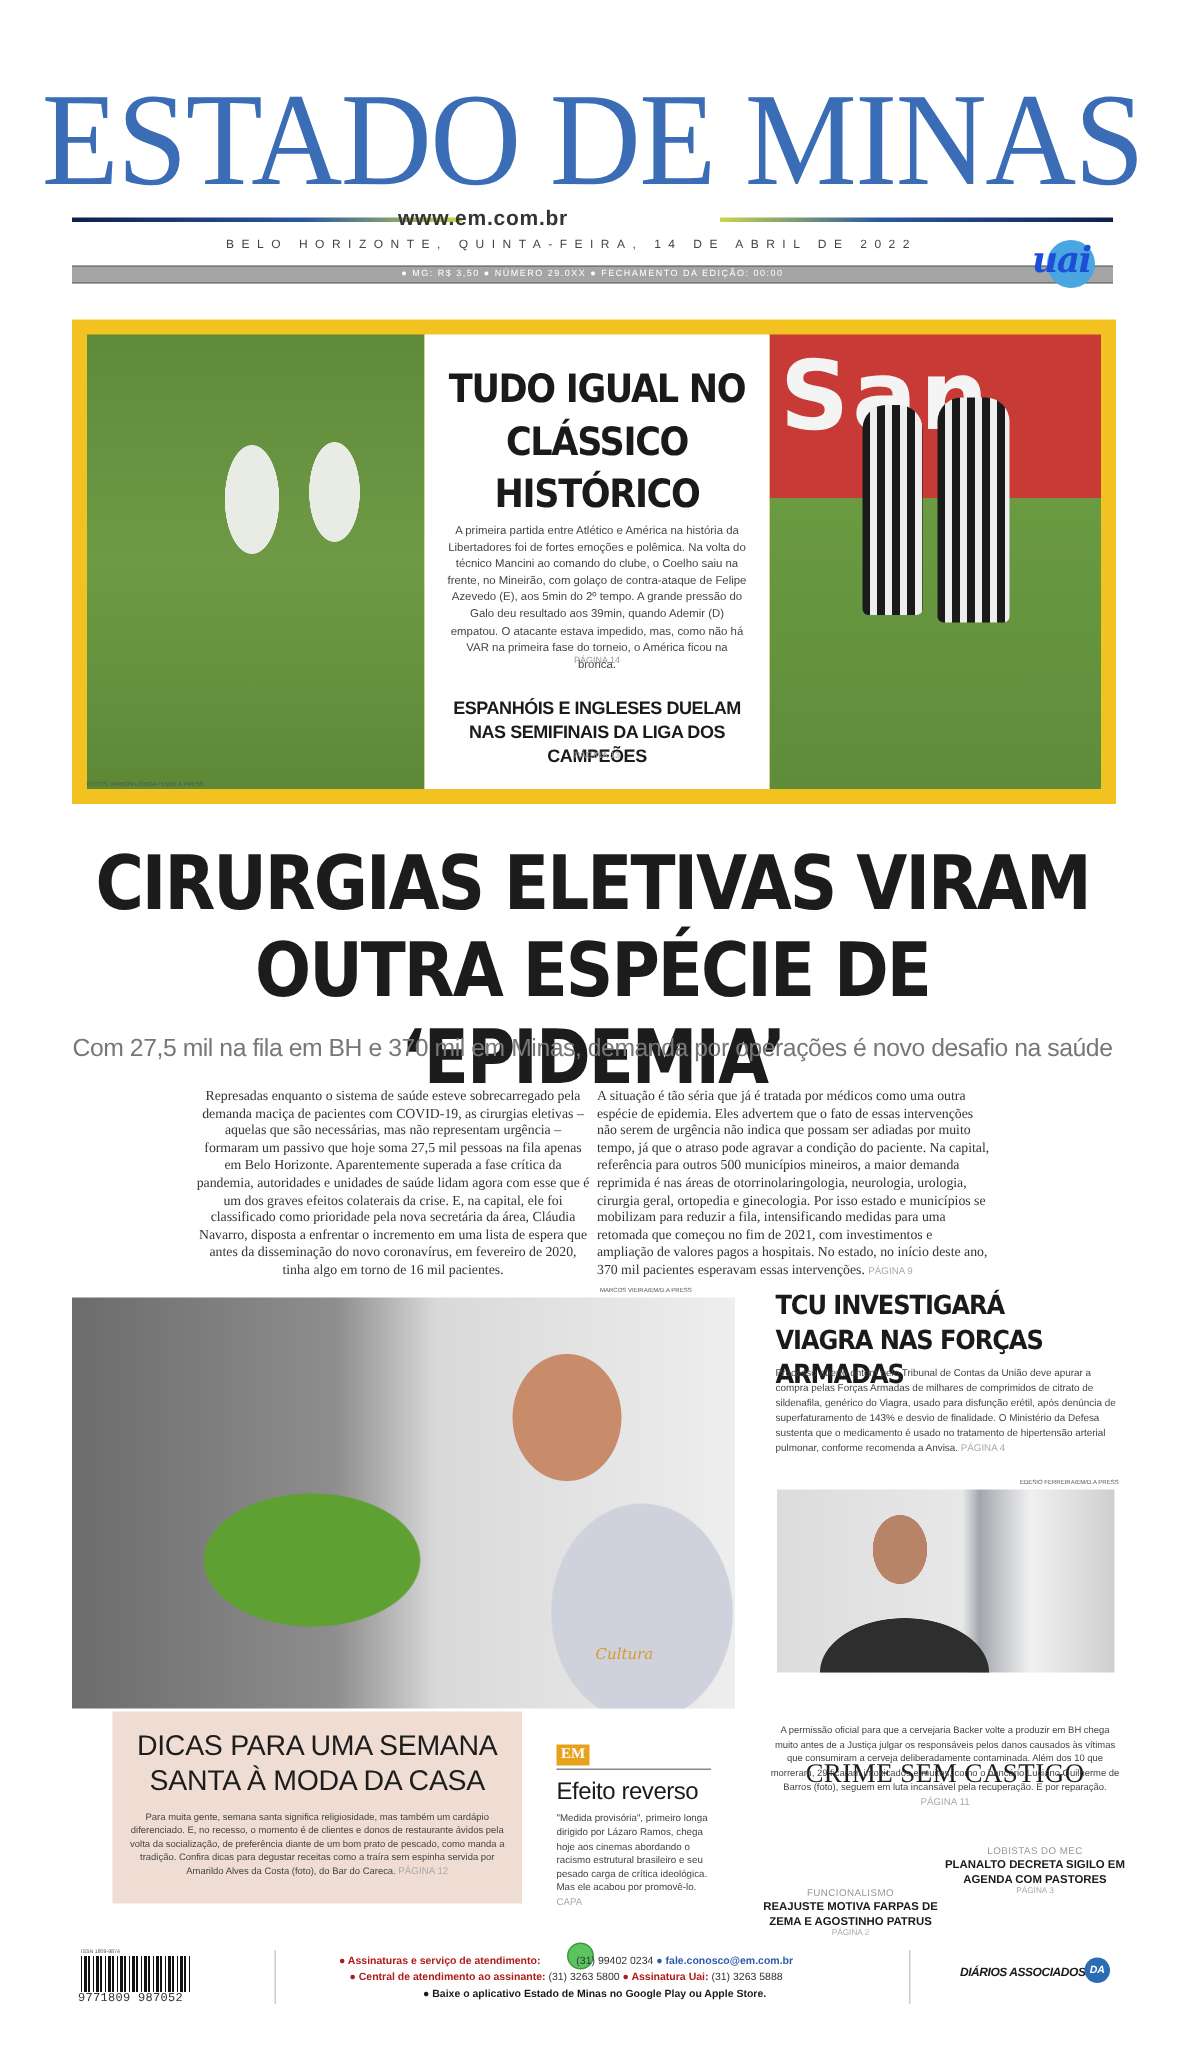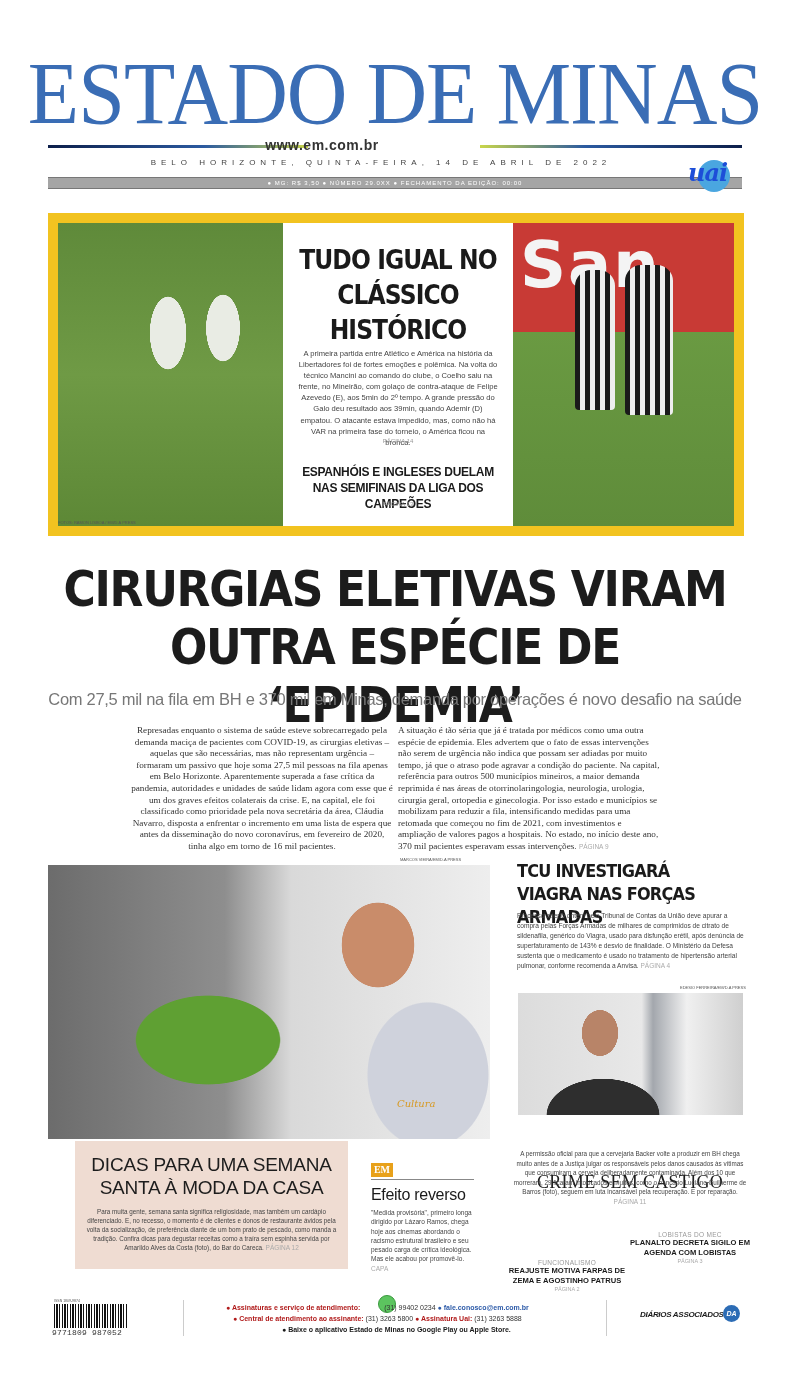--- a/index.html
+++ b/index.html
@@ -153,21 +153,21 @@
 <div class="abs crime-headline">CRIME SEM CASTIGO</div>
 <div class="abs crime-body"><span>A permissão oficial para que a cervejaria Backer volte a produzir em BH chega muito antes de a Justiça julgar os responsáveis pelos danos causados às vítimas que consumiram a cerveja deliberadamente contaminada. Além dos 10 que morreram, 29 ficaram intoxicados e muitos, como o bancário Luciano Guilherme de Barros (foto), seguem em luta incansável pela recuperação. E por reparação.</span> <span class="pag">PÁGINA 11</span></div>
 
 <div class="abs brief brief-1">
   <div class="brief-kicker">FUNCIONALISMO</div>
   <div class="brief-title">REAJUSTE MOTIVA FARPAS DE ZEMA E AGOSTINHO PATRUS</div>
   <div class="brief-page">PÁGINA 2</div>
 </div>
 <div class="abs brief brief-2">
   <div class="brief-kicker">LOBISTAS DO MEC</div>
-  <div class="brief-title">PLANALTO DECRETA SIGILO EM AGENDA COM LOBISTAS</div>
+  <div class="brief-title">PLANALTO DECRETA SIGILO EM AGENDA COM PASTORES</div>
   <div class="brief-page">PÁGINA 3</div>
 </div>
 
 <div class="abs barcode-label">ISSN 1809-9874</div>
 <div class="abs barcode"></div>
 <div class="abs barcode-num">9771809 987052</div>
 <div class="abs footer-divider-1"></div>
 <div class="abs footer-divider-2"></div>
 <div class="abs wa-icon"></div>
 <div class="abs footer-line fl1">

